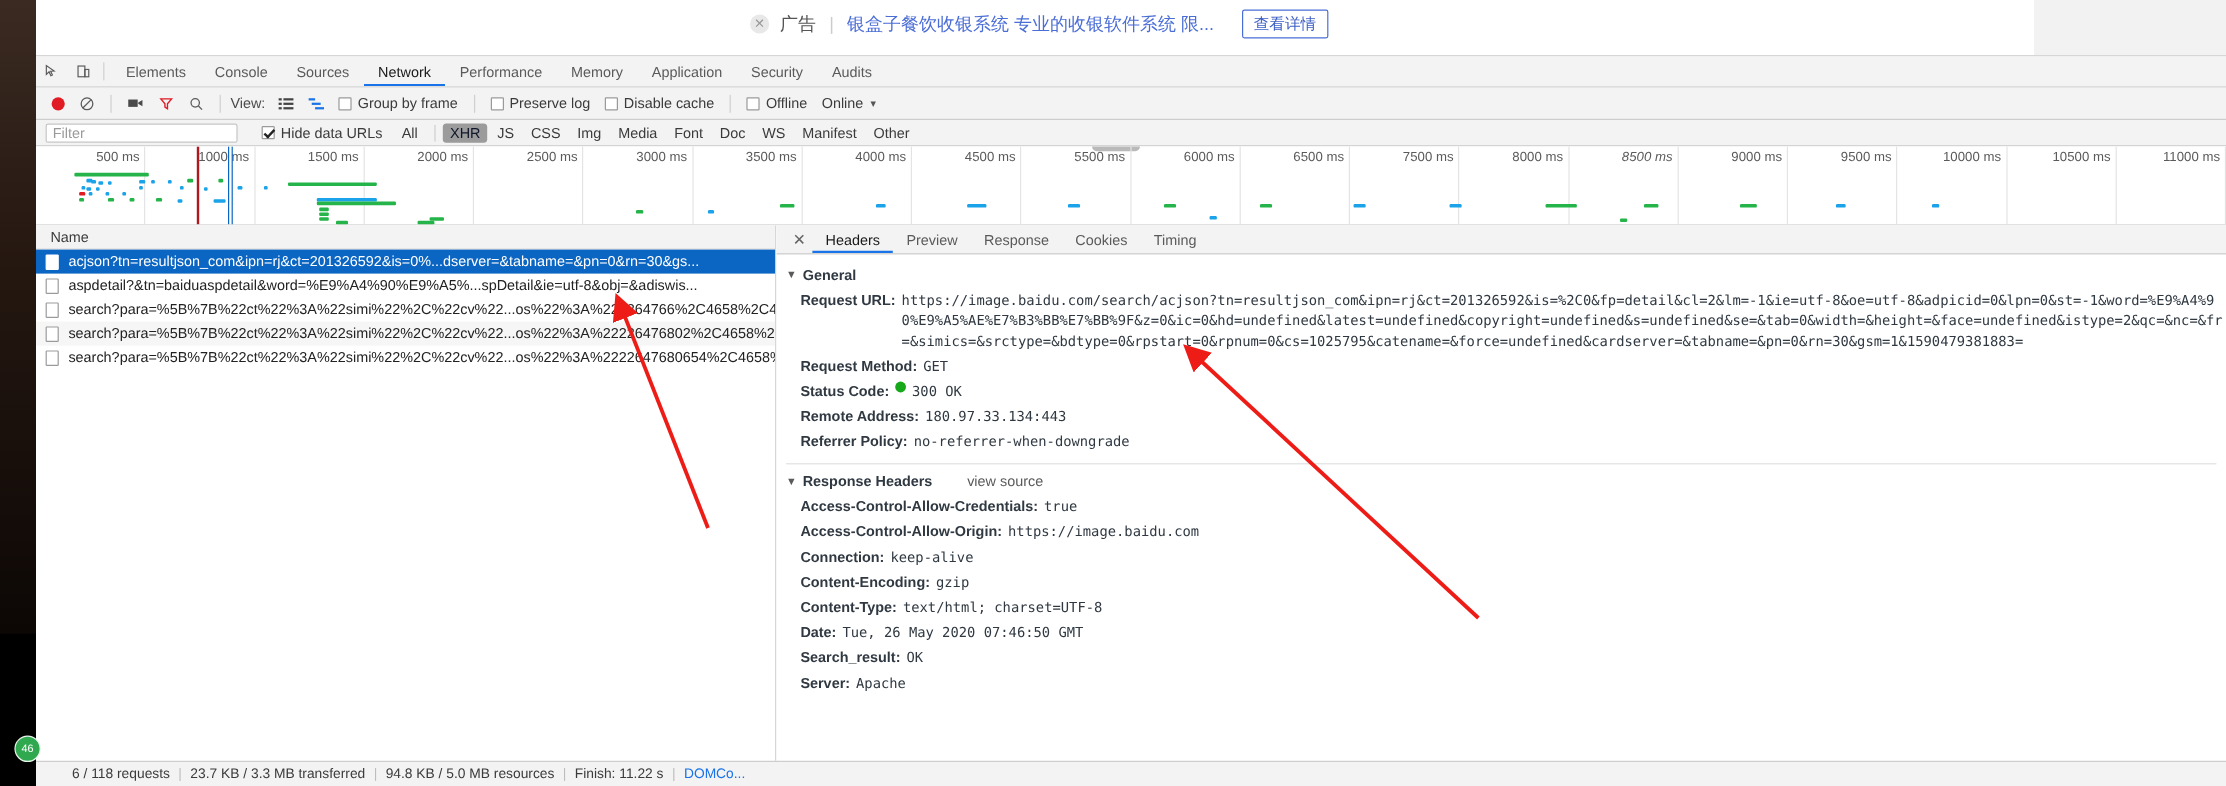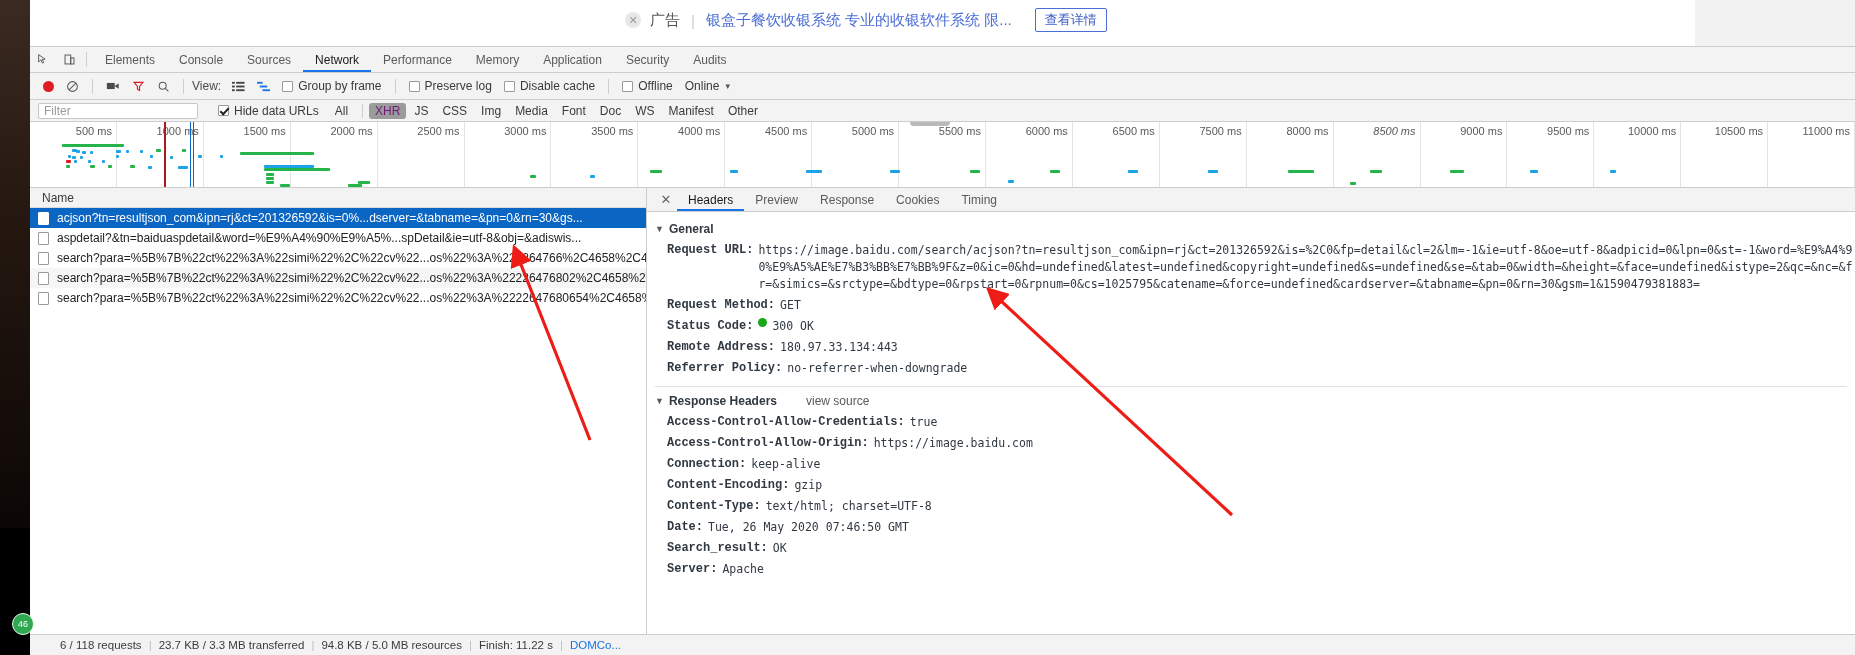--- a/index.html
+++ b/index.html
@@ -108,21 +108,21 @@
     background: #fff; border: 1px solid #c6c6c6; border-radius: 2px;
     color: #9a9a9a; font-size: 12px; padding: 0 5px; line-height: 15px;
     font-family: "Liberation Sans", sans-serif;
   }
   .fb-group { display: flex; align-items: center; margin-left: 20px; gap: 0; }
   .fb-chk { display: flex; align-items: center; margin-right: 10px; }
   .fb-type {
     padding: 1px 6px; font-size: 12px; color: #3b3b3b; border-radius: 3px;
     white-space: nowrap; margin-right: 2px;
   }
-  .fb-type.selected { background: #9b9b9b; color: #701a75; }
+  .fb-type.selected { background: #9b9b9b; color: #0f172a; }
   .fb-divider { width: 1px; height: 14px; background: #cfcfcf; margin: 0 6px; }
 
   
   .dt-overview {
     position: relative; height: 66px; background: #fff;
     border-bottom: 1px solid #cdcdcd; overflow: hidden;
   }
   .ov-grid { position: absolute; inset: 0; display: flex; }
   .ov-cell {
     flex: 1 0 auto; border-right: 1px solid #e4e4e4; position: relative;
@@ -183,21 +183,21 @@
     display: flex; align-items: center; gap: 5px;
     font-size: 12px; font-weight: bold; color: #303942;
     padding: 4px 0 4px 8px;
   }
   .tri { font-size: 9px; color: #5a5a5a; }
   .viewsrc { font-weight: normal; color: #5a5a5a; margin-left: 24px; }
   .kv {
     display: flex; padding: 2px 0 2px 20px; font-size: 12px;
     line-height: 17px; align-items: flex-start;
   }
-  .kv .k { font-weight: bold; color: #303942; white-space: nowrap; margin-right: 5px; font-family: Liberation Mono, monospace; }
+  .kv .k { font-weight: bold; color: #303942; white-space: nowrap; margin-right: 5px; }
   .kv .v {
     font-family: "DejaVu Sans Mono", monospace; font-size: 11.5px; color: #303942;
     word-break: break-all;
   }
   .kv .v.wrap { max-width: 1160px; }
   .status-dot {
     width: 9px; height: 9px; border-radius: 50%; background: #17a81a;
     display: inline-block; margin-right: 5px; vertical-align: -1px;
   }
   .sec-rule { height: 1px; background: #e0e0e0; margin: 7px 8px 3px 8px; }
@@ -384,23 +384,20 @@
             <div class="ov-tick">3000 ms</div>
           </div>
           <div class="ov-cell" style="width: 83px;">
             <div class="ov-tick">3500 ms</div>
           </div>
           <div class="ov-cell" style="width: 83px;">
             <div class="ov-tick">4000 ms</div>
           </div>
           <div class="ov-cell" style="width: 83px;">
             <div class="ov-tick">4500 ms</div>
-          </div>
-          <div class="ov-cell" style="width: 83px;">
-            <div class="ov-tick">5000 ms</div>
           </div>
           <div class="ov-cell" style="width: 83px;">
             <div class="ov-tick">5500 ms</div>
           </div>
           <div class="ov-cell" style="width: 83px;">
             <div class="ov-tick">6000 ms</div>
           </div>
           <div class="ov-cell" style="width: 83px;">
             <div class="ov-tick">6500 ms</div>
           </div>

